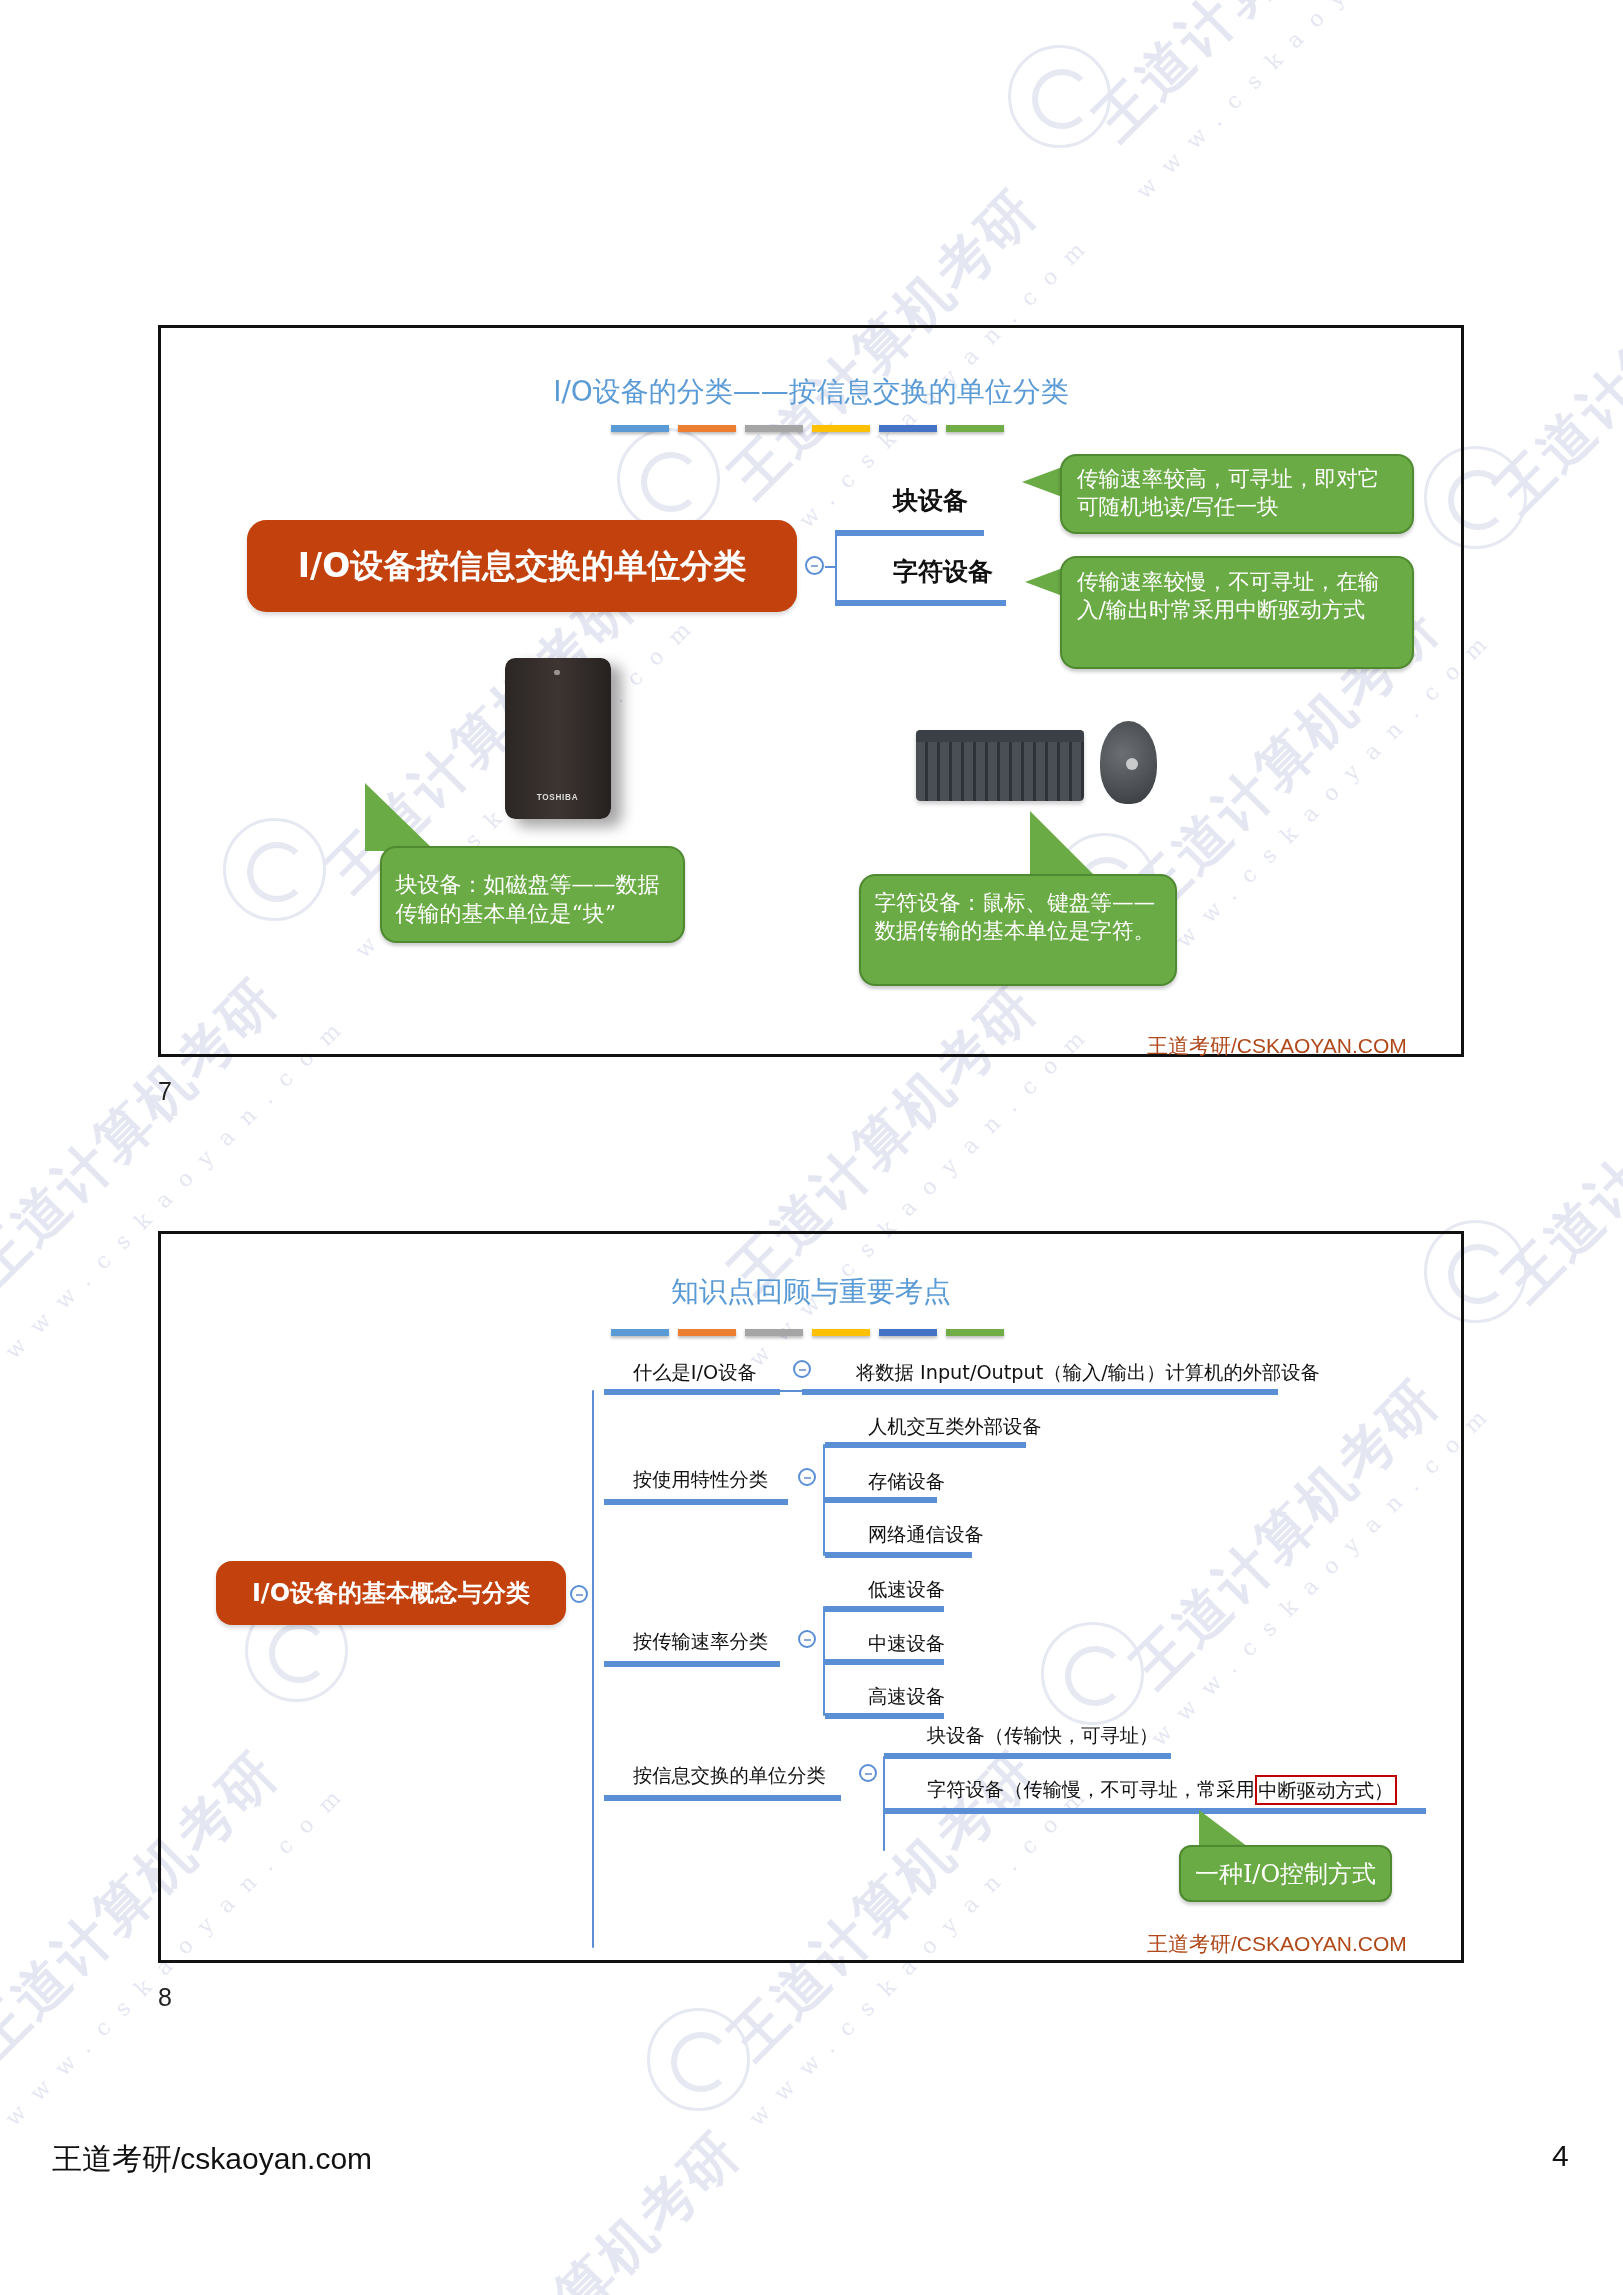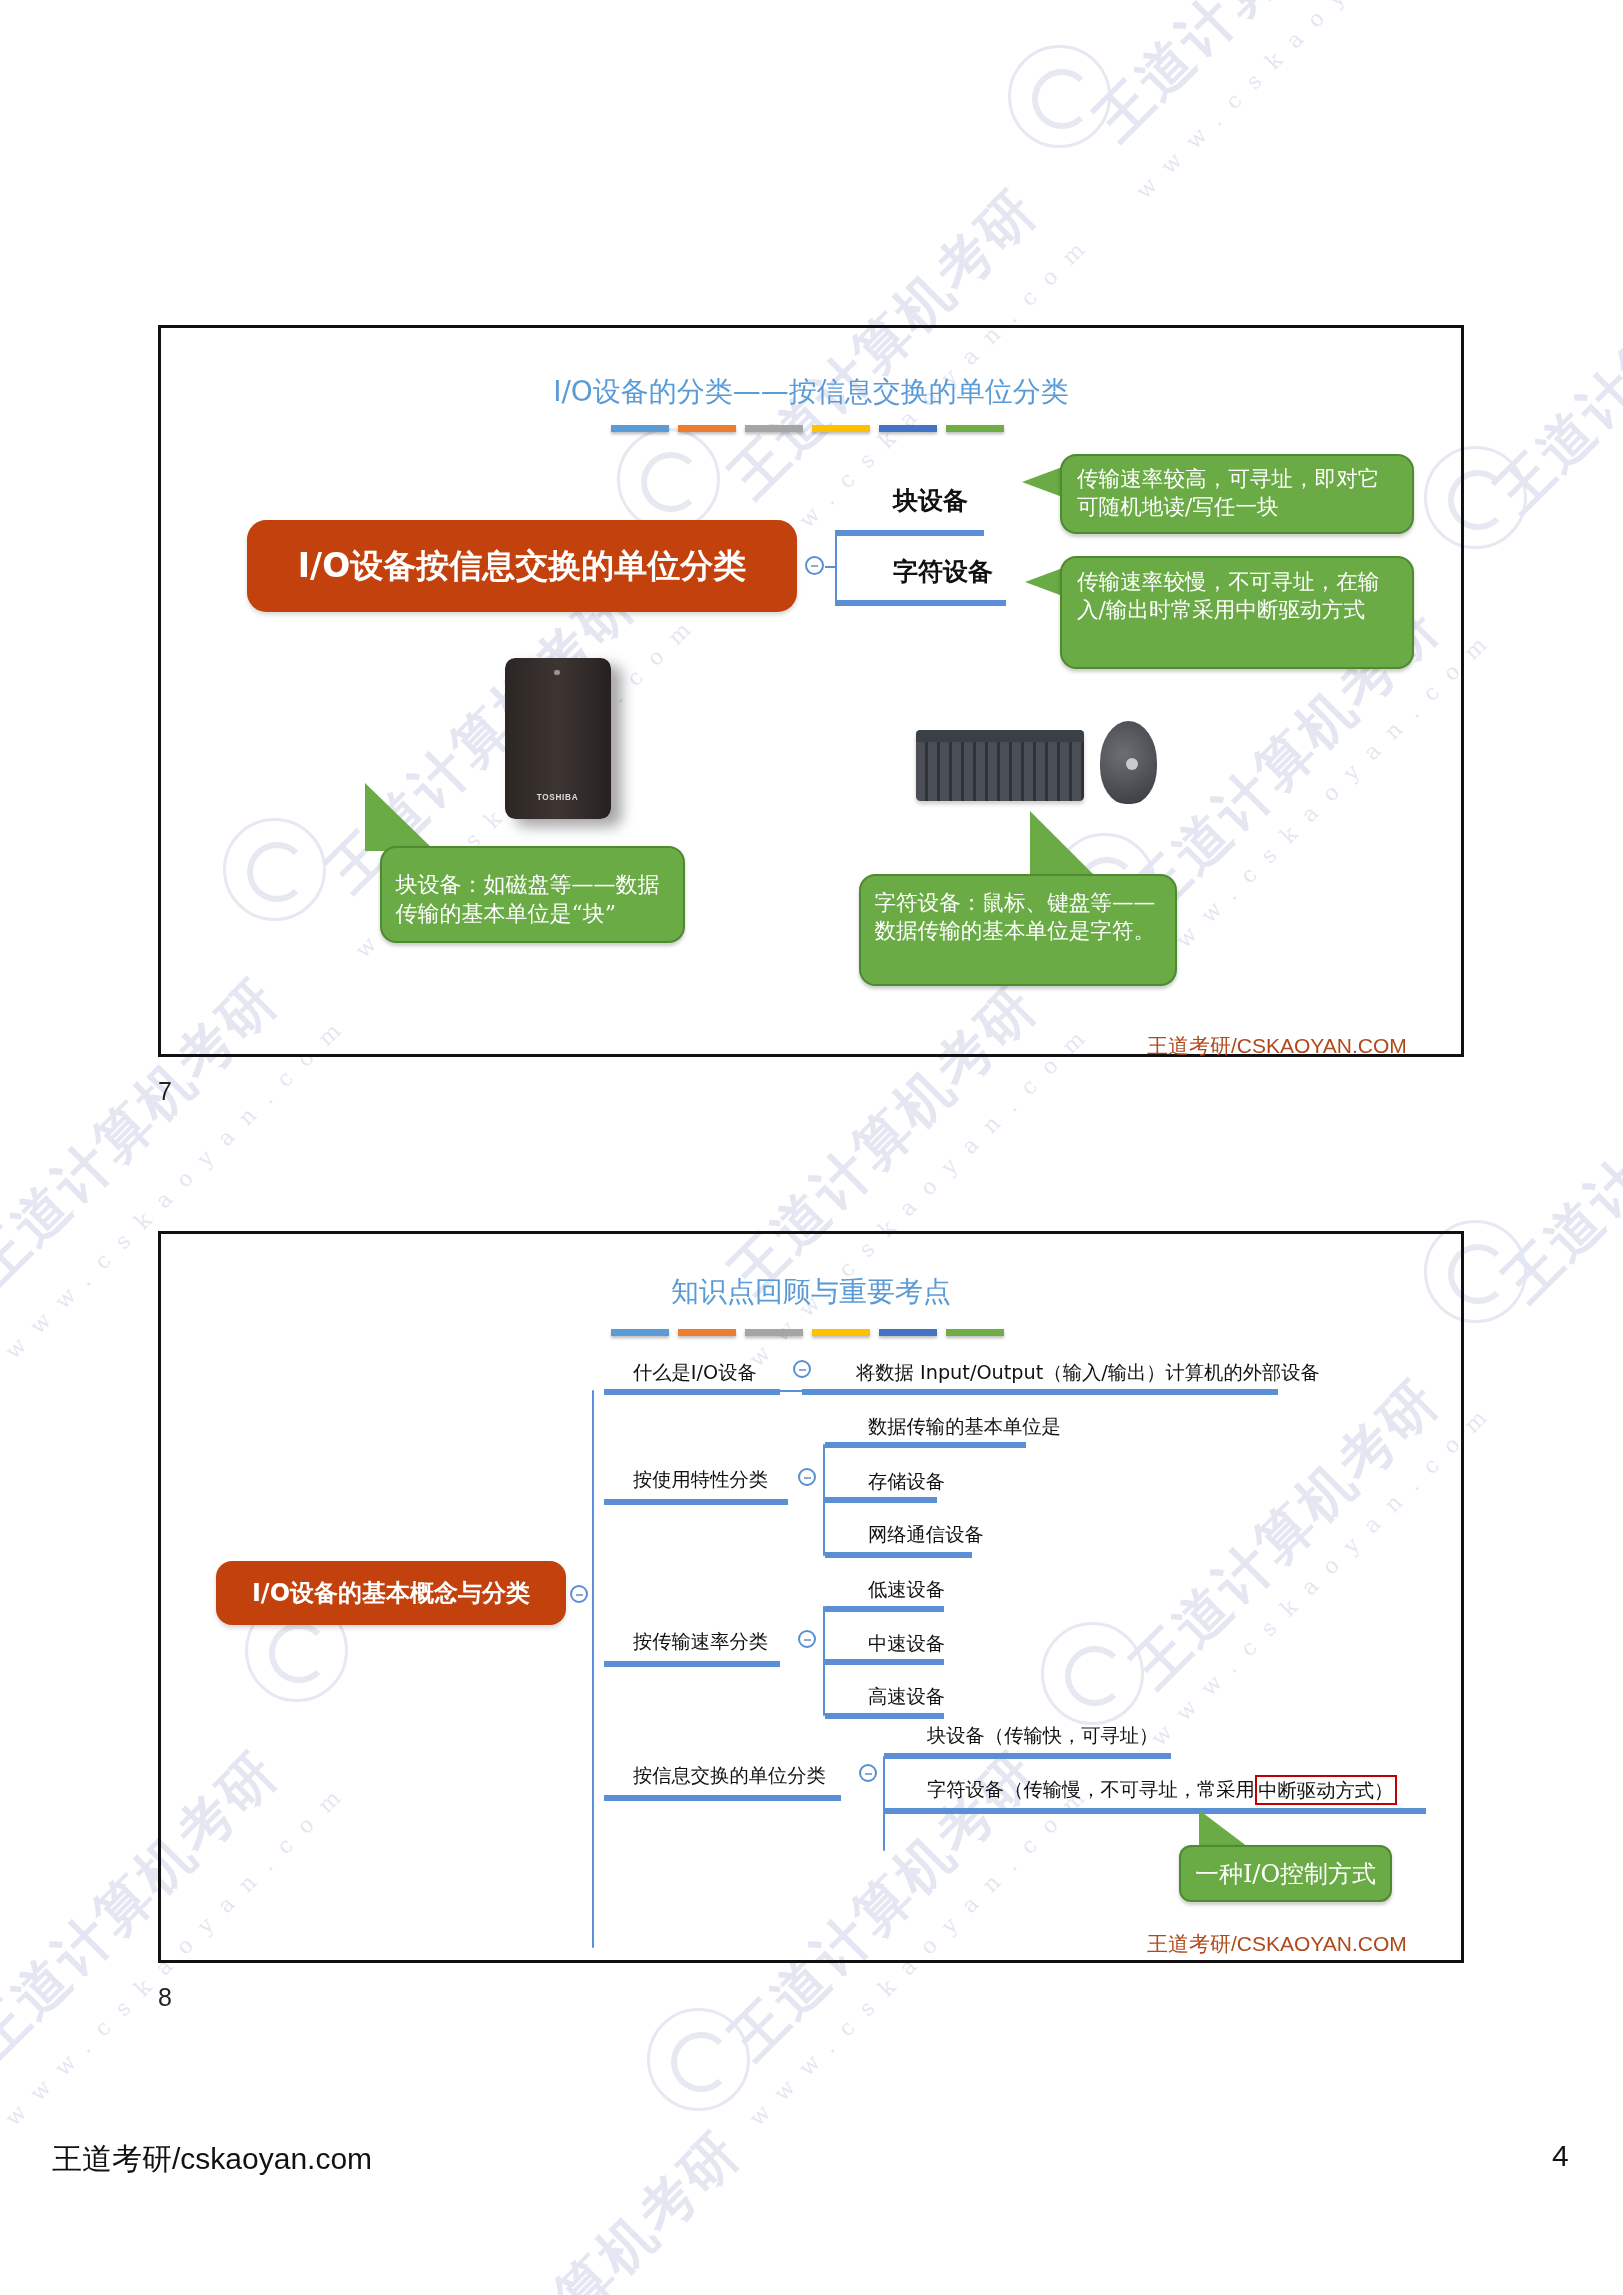--- a/index.html
+++ b/index.html
@@ -148,21 +148,21 @@
   <div class="underline" style="left:443px;top:155px;width:176px;"></div>
   <div class="collapse" style="left:632px;top:126px;width:18px;height:18px;"></div>
   <div class="hline" style="left:619px;top:156px;width:22px;"></div>
   <div class="leaf" style="left:695px;top:125px;">将数据 Input/Output（输入/输出）计算机的外部设备</div>
   <div class="underline" style="left:641px;top:155px;width:476px;"></div>
 
   <div class="leaf" style="left:472px;top:232px;">按使用特性分类</div>
   <div class="underline" style="left:443px;top:265px;width:184px;"></div>
   <div class="collapse" style="left:637px;top:234px;width:18px;height:18px;"></div>
   <div class="vline" style="left:662px;top:210px;height:112px;"></div>
-  <div class="leaf" style="left:707px;top:179px;">数据传输的基本单位是</div>
+  <div class="leaf" style="left:707px;top:179px;">人机交互类外部设备</div>
   <div class="underline" style="left:664px;top:208px;width:201px;"></div>
   <div class="leaf" style="left:707px;top:234px;">存储设备</div>
   <div class="underline" style="left:664px;top:263px;width:112px;"></div>
   <div class="leaf" style="left:707px;top:287px;">网络通信设备</div>
   <div class="underline" style="left:664px;top:318px;width:147px;"></div>
 
   <div class="leaf" style="left:472px;top:394px;">按传输速率分类</div>
   <div class="underline" style="left:443px;top:427px;width:176px;"></div>
   <div class="collapse" style="left:637px;top:396px;width:18px;height:18px;"></div>
   <div class="vline" style="left:662px;top:372px;height:110px;"></div>

